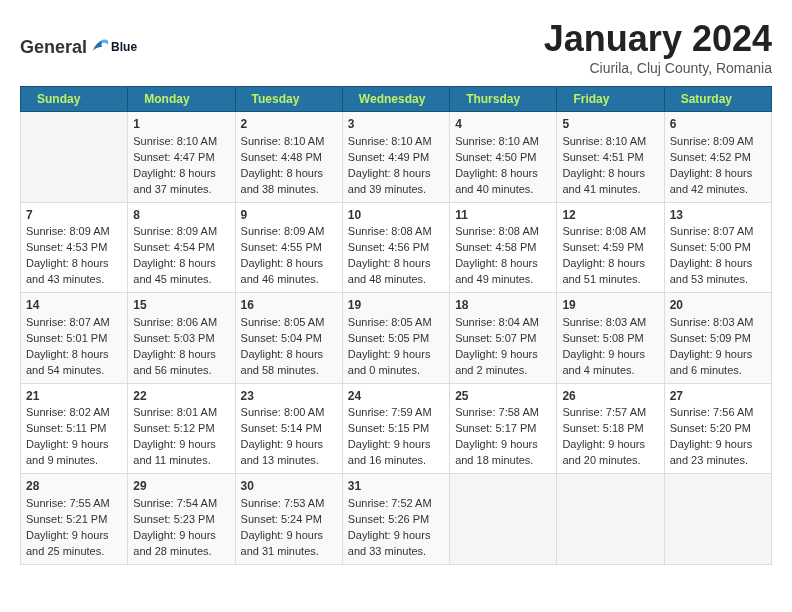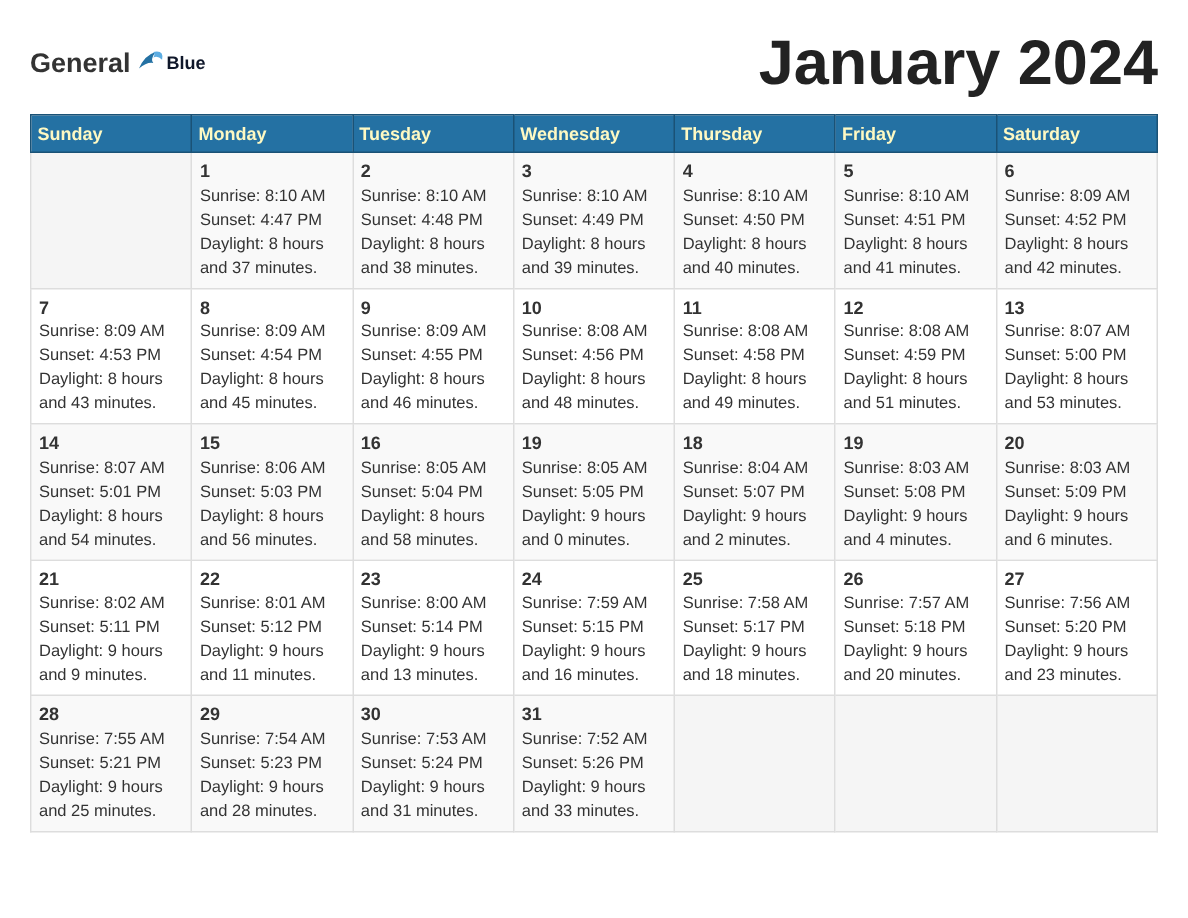--- a/index.html
+++ b/index.html
@@ -43,37 +43,37 @@
     }
     .logo-bird {
       width: 22px;
       height: 22px;
       margin-left: 2px;
     }
     .title-block {
       text-align: right;
     }
     .main-title {
-      font-size: 42px;
+      font-size: 36px;
       font-weight: bold;
       color: #222;
     }
     .subtitle {
       font-size: 14px;
       color: #555;
     }
     .calendar {
       width: 100%;
       border-collapse: collapse;
       font-size: 11px;
     }
     .calendar thead tr th {
       background: #2471a3;
-      color: #fef9c3;
-      padding: 5px 4px;
+      color: #bef264;
+      padding: 5px 16px;
       font-size: 12px;
       font-weight: bold;
       border: 1px solid #1a5276;
       text-align: left;
     }
     .calendar tbody tr td {
       vertical-align: top;
       padding: 4px 5px;
       border: 1px solid #ddd;
       width: calc(100% / 7);
@@ -113,20 +113,21 @@
         <span class="logo-general">General</span>
         <svg class="logo-bird" viewBox="0 0 30 30">
           <path d="M5,20 Q10,8 20,5 Q15,12 18,15 Q12,14 5,20Z" fill="#2471a3"></path>
           <path d="M18,5 Q28,3 26,12 Q22,8 18,10 Q20,7 18,5Z" fill="#5dade2"></path>
         </svg>
         <span class="logo-blue">Blue</span>
       </div>
     </div>
     <div class="title-block">
       <div class="main-title">January 2024</div>
+      <div class="subtitle">Ciurila, Cluj County, Romania</div>
     </div>
   </div>
 
   <table class="calendar">
     <thead>
       <tr>
       <th>Sunday</th>
           <th>Monday</th>
           <th>Tuesday</th>
           <th>Wednesday</th>

